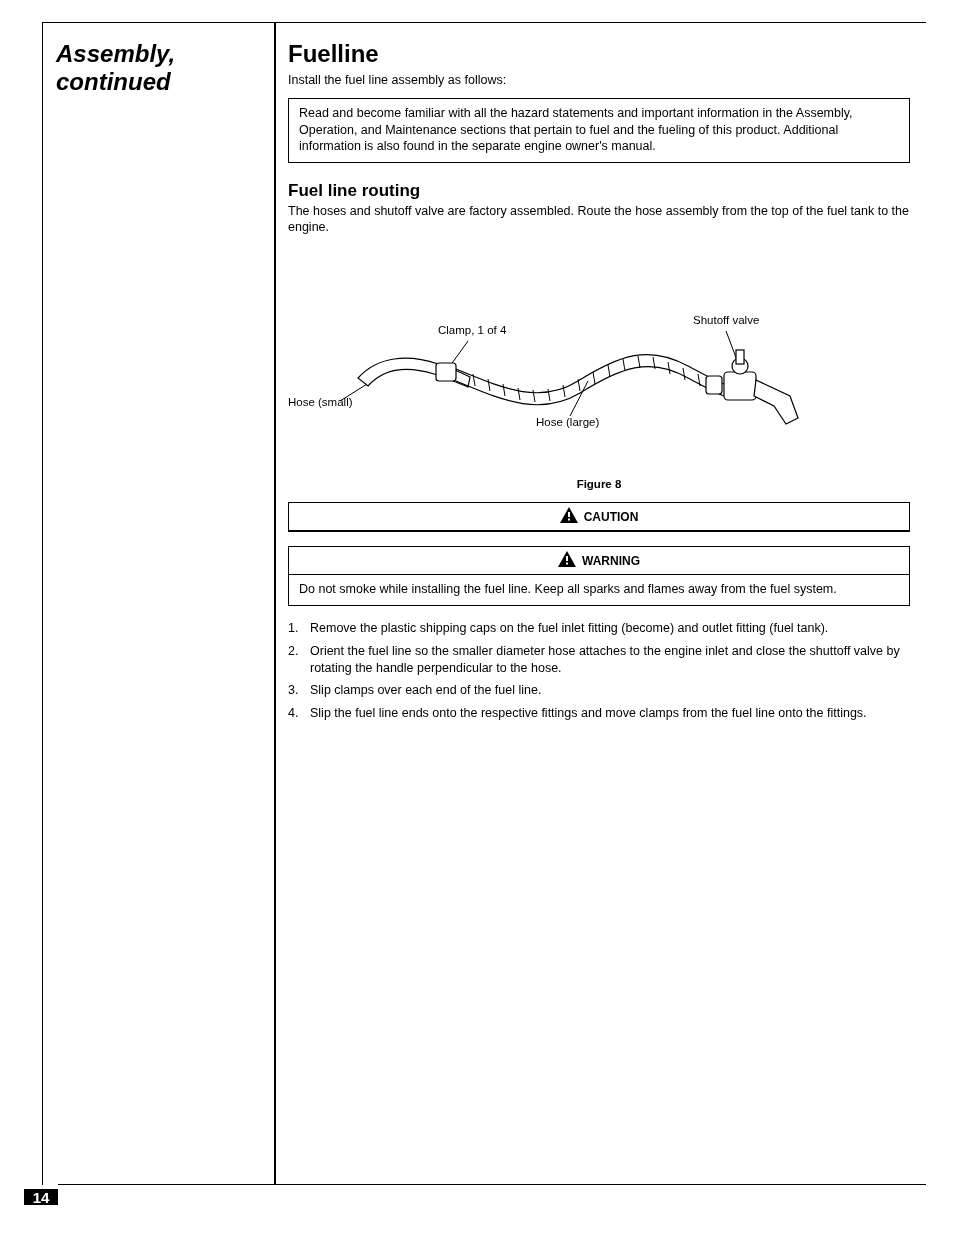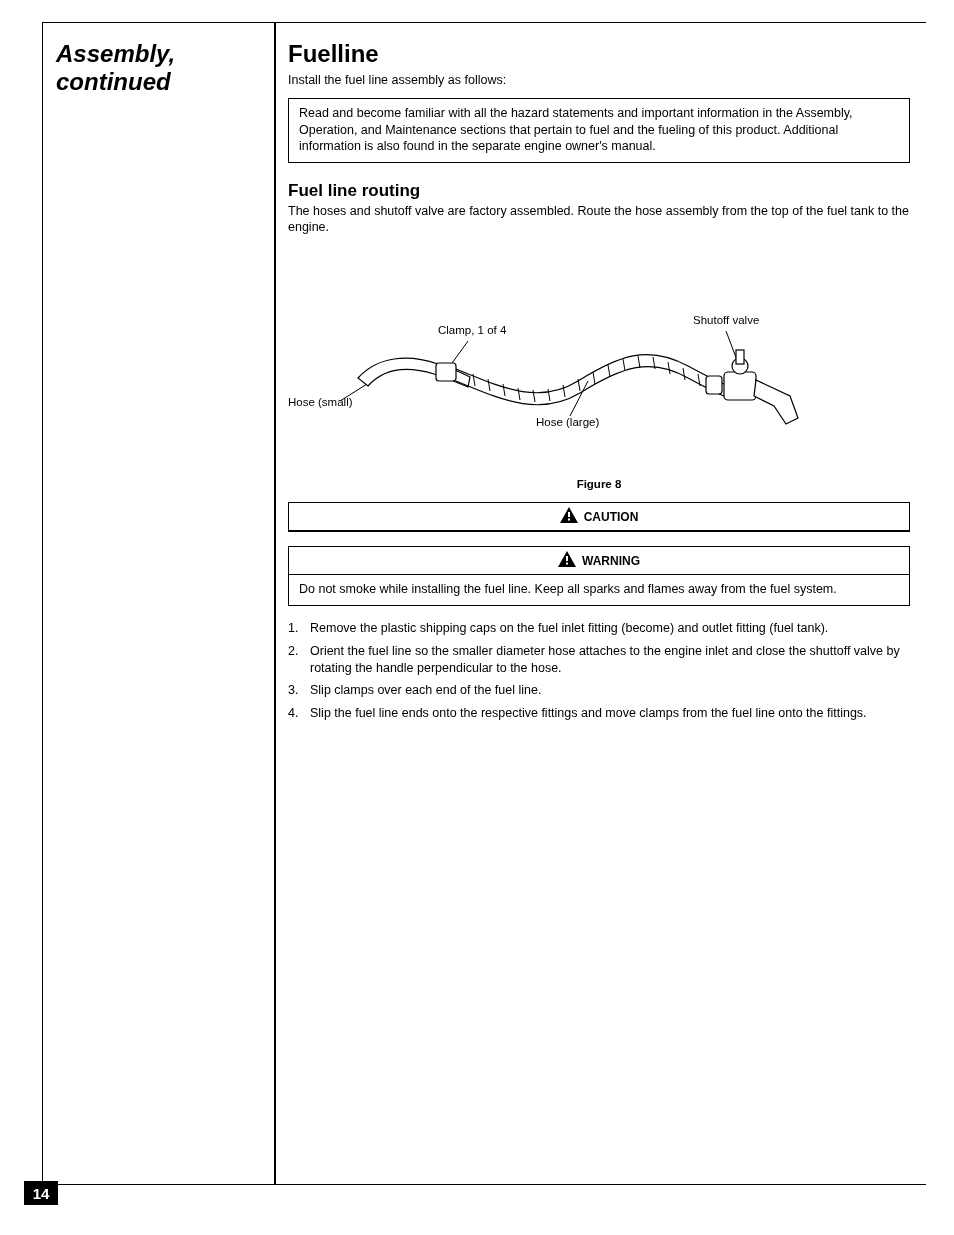--- a/index.html
+++ b/index.html
@@ -106,21 +106,21 @@
     margin-bottom: 6px;
     display: flex;
   }
   .step-num { width: 22px; flex: 0 0 22px; }
   .step-txt { flex: 1; }
   .page-num-box {
     position: absolute;
     left: 24px;
     bottom: 30px;
     width: 34px;
-    height: 24px;
+    height: 16px;
     background: #000;
     color: #fff;
     font-size: 15px;
     font-weight: bold;
     display: flex;
     align-items: center;
     justify-content: center;
   }
   .footer-line {
     position: absolute;

